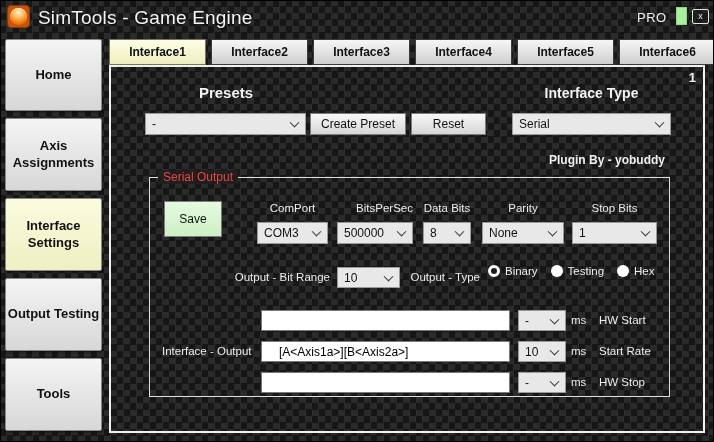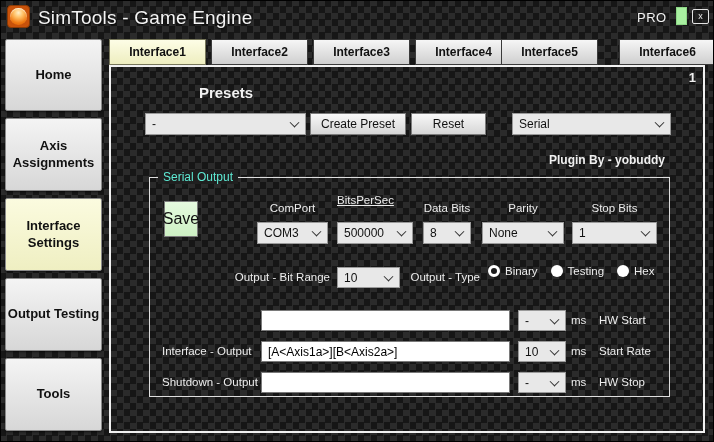--- a/index.html
+++ b/index.html
@@ -77,36 +77,36 @@
     display:flex; align-items:center; font-size:12px; color:#111;
     padding:0 18px 0 6px; white-space:nowrap; overflow:hidden;
   }
   .combo .chev {
     position:absolute; right:7px; top:50%; width:7px; height:7px;
     border-right:1.5px solid #333; border-bottom:1.5px solid #333;
     transform:translateY(-70%) rotate(45deg);
   }
   .tinput {
     position:absolute; height:21px; background:#fff; border:1px solid #7a7a7a;
-    font-family:"Liberation Sans",sans-serif; font-size:12px; color:#000; padding:0 6px; outline:none;
+    font-family:"Liberation Sans",sans-serif; font-size:12px; color:#000; padding:0 17px; outline:none;
   }
   .lbl { position:absolute; font-size:11.5px; color:#ececec; white-space:nowrap; }
   
   .groupbox {
     position:absolute; left:38px; top:110px; width:521px; height:220px;
     border:1px solid #dedede;
   }
   .groupbox .legend {
     position:absolute; left:8px; top:-8px; padding:0 5px;
-    background:#1f1f1f; font-size:12px; color:#5eead4;
+    background:#1f1f1f; font-size:12px; color:#ef4444;
   }
   .save-button {
-    position:absolute; left:14px; top:23px; width:34px; height:36px;
+    position:absolute; left:14px; top:23px; width:58px; height:36px;
     background:linear-gradient(#e6fadf,#cdf0c4); border:1px solid #7c7c7c;
-    font-size:16px; color:#111; display:flex; align-items:center; justify-content:center;
+    font-size:12px; color:#111; display:flex; align-items:center; justify-content:center;
   }
   
   .radio-group { position:absolute; left:338px; top:87px; display:flex; align-items:center; gap:13px; }
   .radio-item { display:flex; align-items:center; gap:5px; }
   .radio { width:12px; height:12px; border-radius:50%; }
   .radio.ring { border:3px solid #fff; background:#1c1c1c; }
   .radio.solid { background:#fff; }
   .radio-label { font-size:11.5px; color:#ececec; white-space:nowrap; }
 </style>
 </head>
@@ -133,48 +133,49 @@
     <span>Output Testing</span>
   </div>
 <div class="side-btn" style="top:357px;height:73px;">
     <span>Tools</span>
   </div>
 
 <div class="tab active" style="left:108px;">Interface1</div>
 <div class="tab" style="left:210px;">Interface2</div>
 <div class="tab" style="left:312px;">Interface3</div>
 <div class="tab" style="left:414px;">Interface4</div>
-<div class="tab" style="left:500px;">Interface5</div>
+<div class="tab" style="left:516px;">Interface5</div>
 <div class="tab" style="left:618px;">Interface6</div>
 
 <div class="panel">
   <div class="page-number">1</div>
 
   <div class="section-heading" style="left:40px;top:17px;width:150px;">Presets</div>
   <div class="combo" style="left:34px;top:46px;width:161px;">
     <span>-</span>
     <span class="chev"></span>
   </div>
   <div class="btn" style="left:300px;top:46px;width:75px;">Reset</div>
   <div class="btn" style="left:199px;top:46px;width:96px;">Create Preset</div>
 
+  <div class="section-heading" style="left:401px;top:18px;width:159px;font-size:14px;">Interface Type</div>
   <div class="combo" style="left:401px;top:46px;width:159px;">
     <span>Serial</span>
     <span class="chev"></span>
   </div>
 
   <div class="plugin-by">Plugin By - yobuddy</div>
 
   <div class="groupbox">
     <div class="legend">Serial Output</div>
 
     <div class="save-button">Save</div>
 
     <div class="lbl" style="left:107px;top:24px;width:71px;text-align:center;">ComPort</div>
-    <div class="lbl" style="left:187px;top:16px;width:76px;text-align:left;text-decoration:underline;">BitsPerSec</div>
+    <div class="lbl" style="left:187px;top:24px;width:76px;text-align:right;">BitsPerSec</div>
     <div class="lbl" style="left:258px;top:24px;width:78px;text-align:center;">Data Bits</div>
     <div class="lbl" style="left:332px;top:24px;width:82px;text-align:center;">Parity</div>
     <div class="lbl" style="left:422px;top:24px;width:85px;text-align:center;">Stop Bits</div>
 
     <div class="combo" style="left:107px;top:44px;width:71px;">
         <span>COM3</span>
         <span class="chev"></span>
       </div>
     <div class="combo" style="left:187px;top:44px;width:76px;">
         <span>500000</span>
@@ -224,21 +225,20 @@
 
     <div class="lbl" style="left:12px;top:167px;width:110px;">Interface - Output</div>
     <input class="tinput" style="left: 111px; top: 163px; width: 249px;" value="[A&lt;Axis1a&gt;][B&lt;Axis2a&gt;]">
     <div class="combo" style="left:368px;top:163px;width:48px;height:21px;">
         <span>10</span>
         <span class="chev"></span>
       </div>
     <div class="lbl" style="left:421px;top:167px;">ms</div>
     <div class="lbl" style="left:449px;top:167px;">Start Rate</div>
 
-    <div class="lbl" style="left:12px;top:198px;width:110px;">Shutdown - Output</div>
     <input class="tinput" style="left: 111px; top: 194px; width: 249px;" value="">
     <div class="combo" style="left:368px;top:194px;width:48px;height:21px;">
         <span>-</span>
         <span class="chev"></span>
       </div>
     <div class="lbl" style="left:421px;top:198px;">ms</div>
     <div class="lbl" style="left:449px;top:198px;">HW Stop</div>
   </div>
 </div>
 

